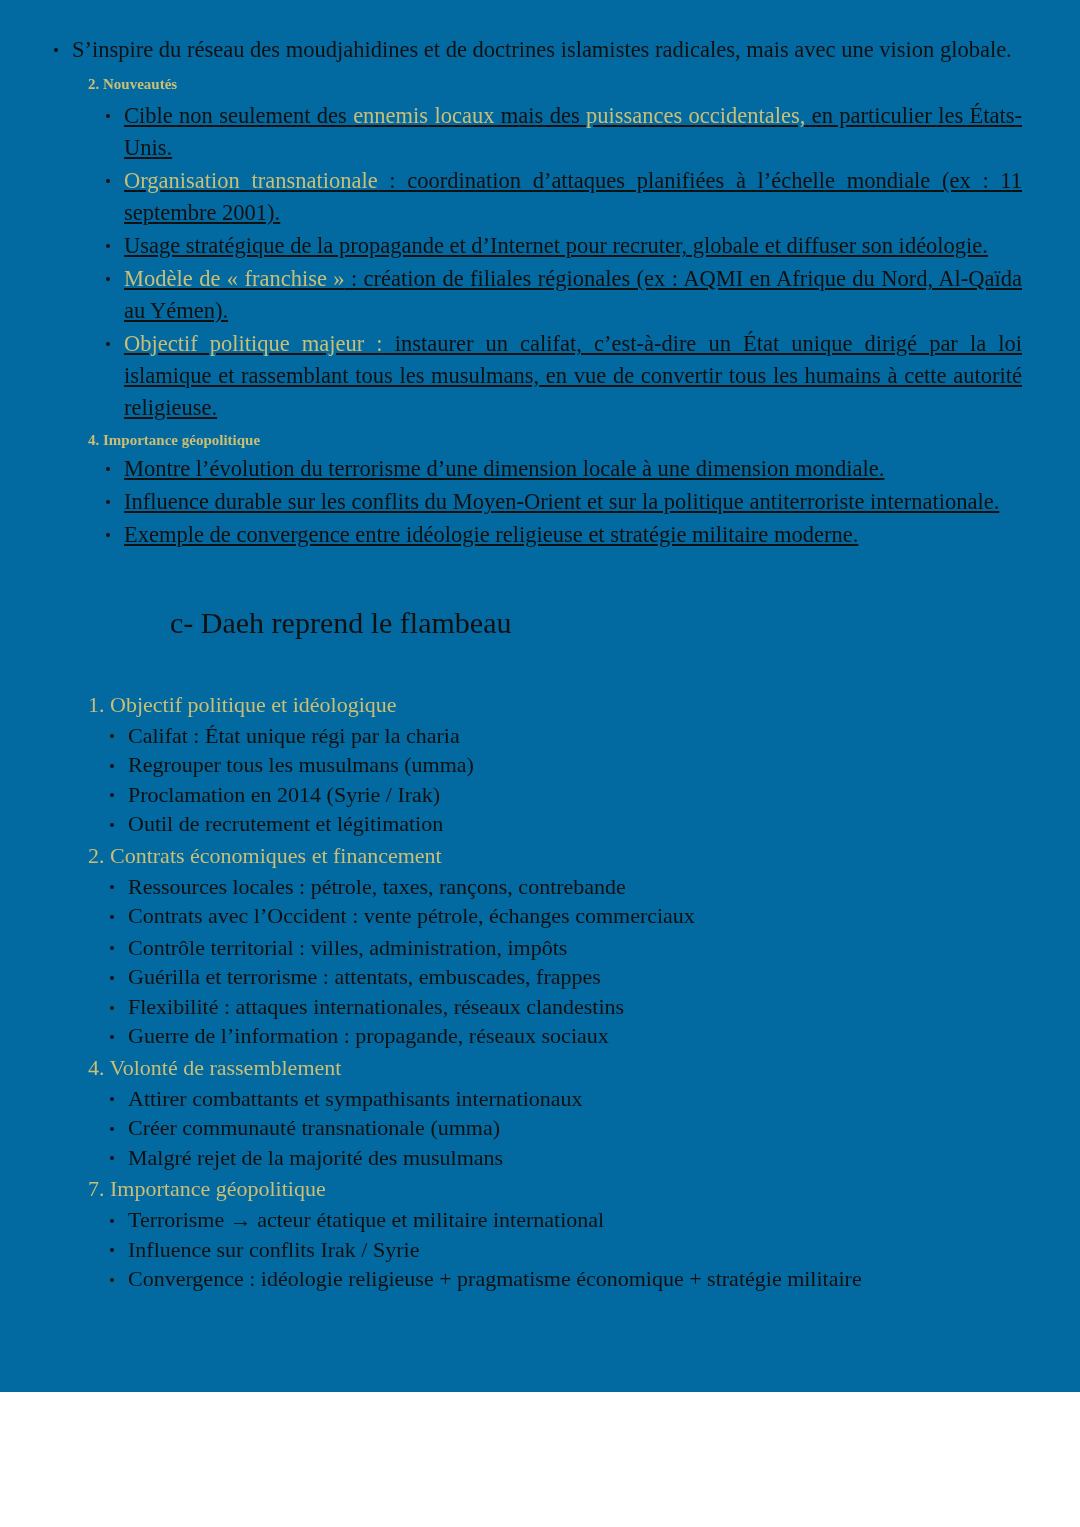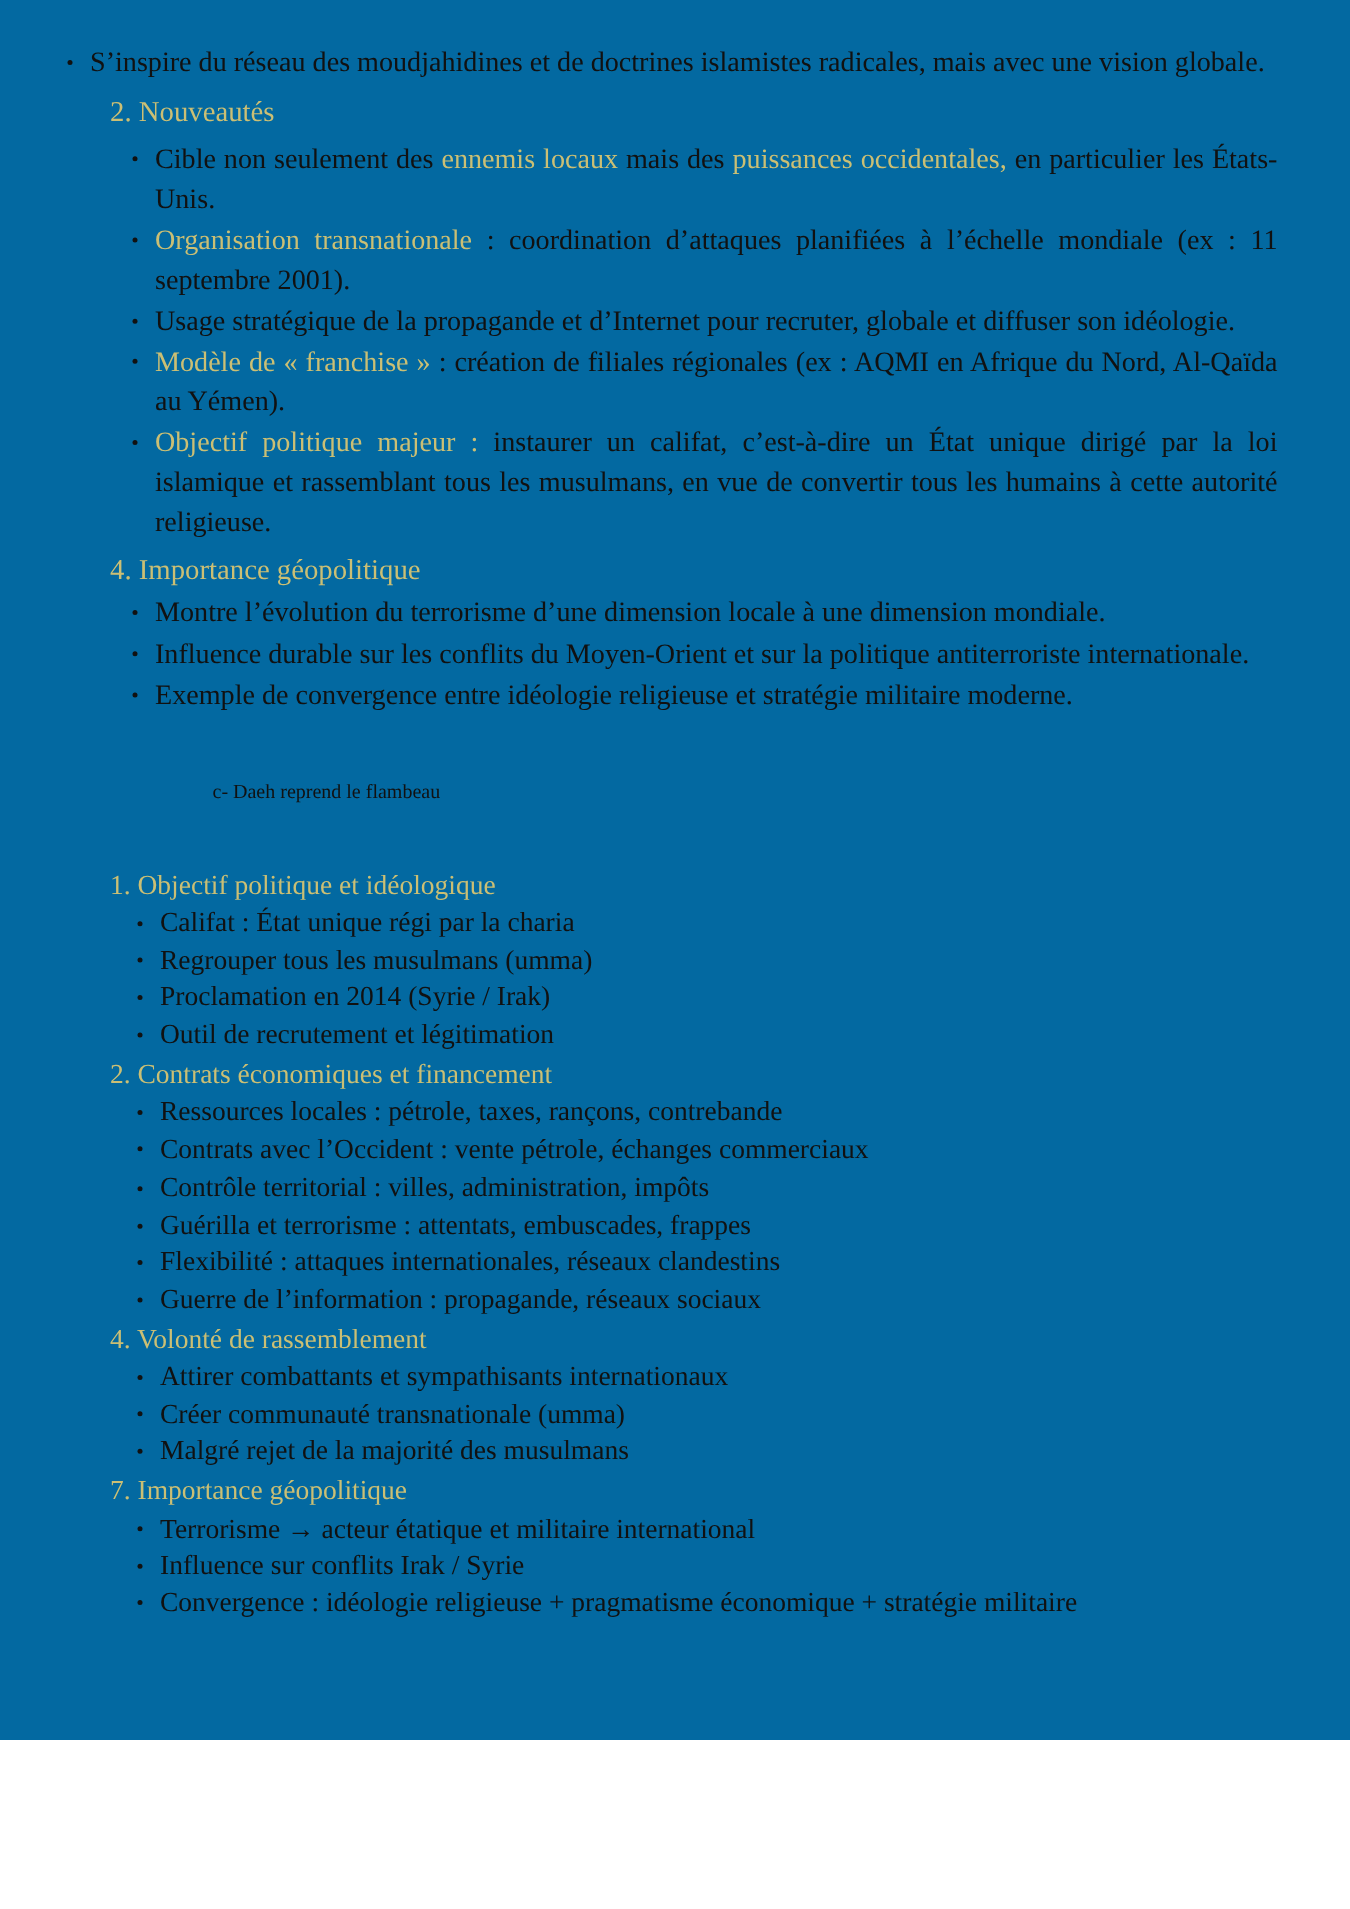--- a/index.html
+++ b/index.html
@@ -50,52 +50,54 @@
     font-size: 22.5px;
     line-height: 1.42;
   }
 
   .top-block .lvl1 {
     margin-left: 16px;
   }
 
   .top-block .lvl2 {
     margin-left: 68px;
+    text-decoration: underline;
   }
 
   .top-block li.bullet {
     text-align: justify;
     margin-bottom: 1px;
   }
 
   .top-block li.bullet.tight {
     text-align: left;
   }
 
   .heading-num {
     margin: 9px 0 6px 58px;
-    font-size: 23px;
+    font-size: 15px;
     line-height: 1.3;
     color: #cbbf74;
+    font-weight: bold;
   }
 
   .heading-num.h3 {
     margin-left: 58px;
     margin-top: 7px;
     margin-bottom: 3px;
   }
 
   .gold {
     color: #cbbf74;
   }
 
   
   .subtitle {
     margin: 52px 0 0 140px;
-    font-size: 16px;
+    font-size: 30px;
     line-height: 1.3;
     color: #111111;
   }
 
   
   .bottom-block {
     margin-top: 48px;
     font-size: 22px;
     line-height: 1.345;
   }

